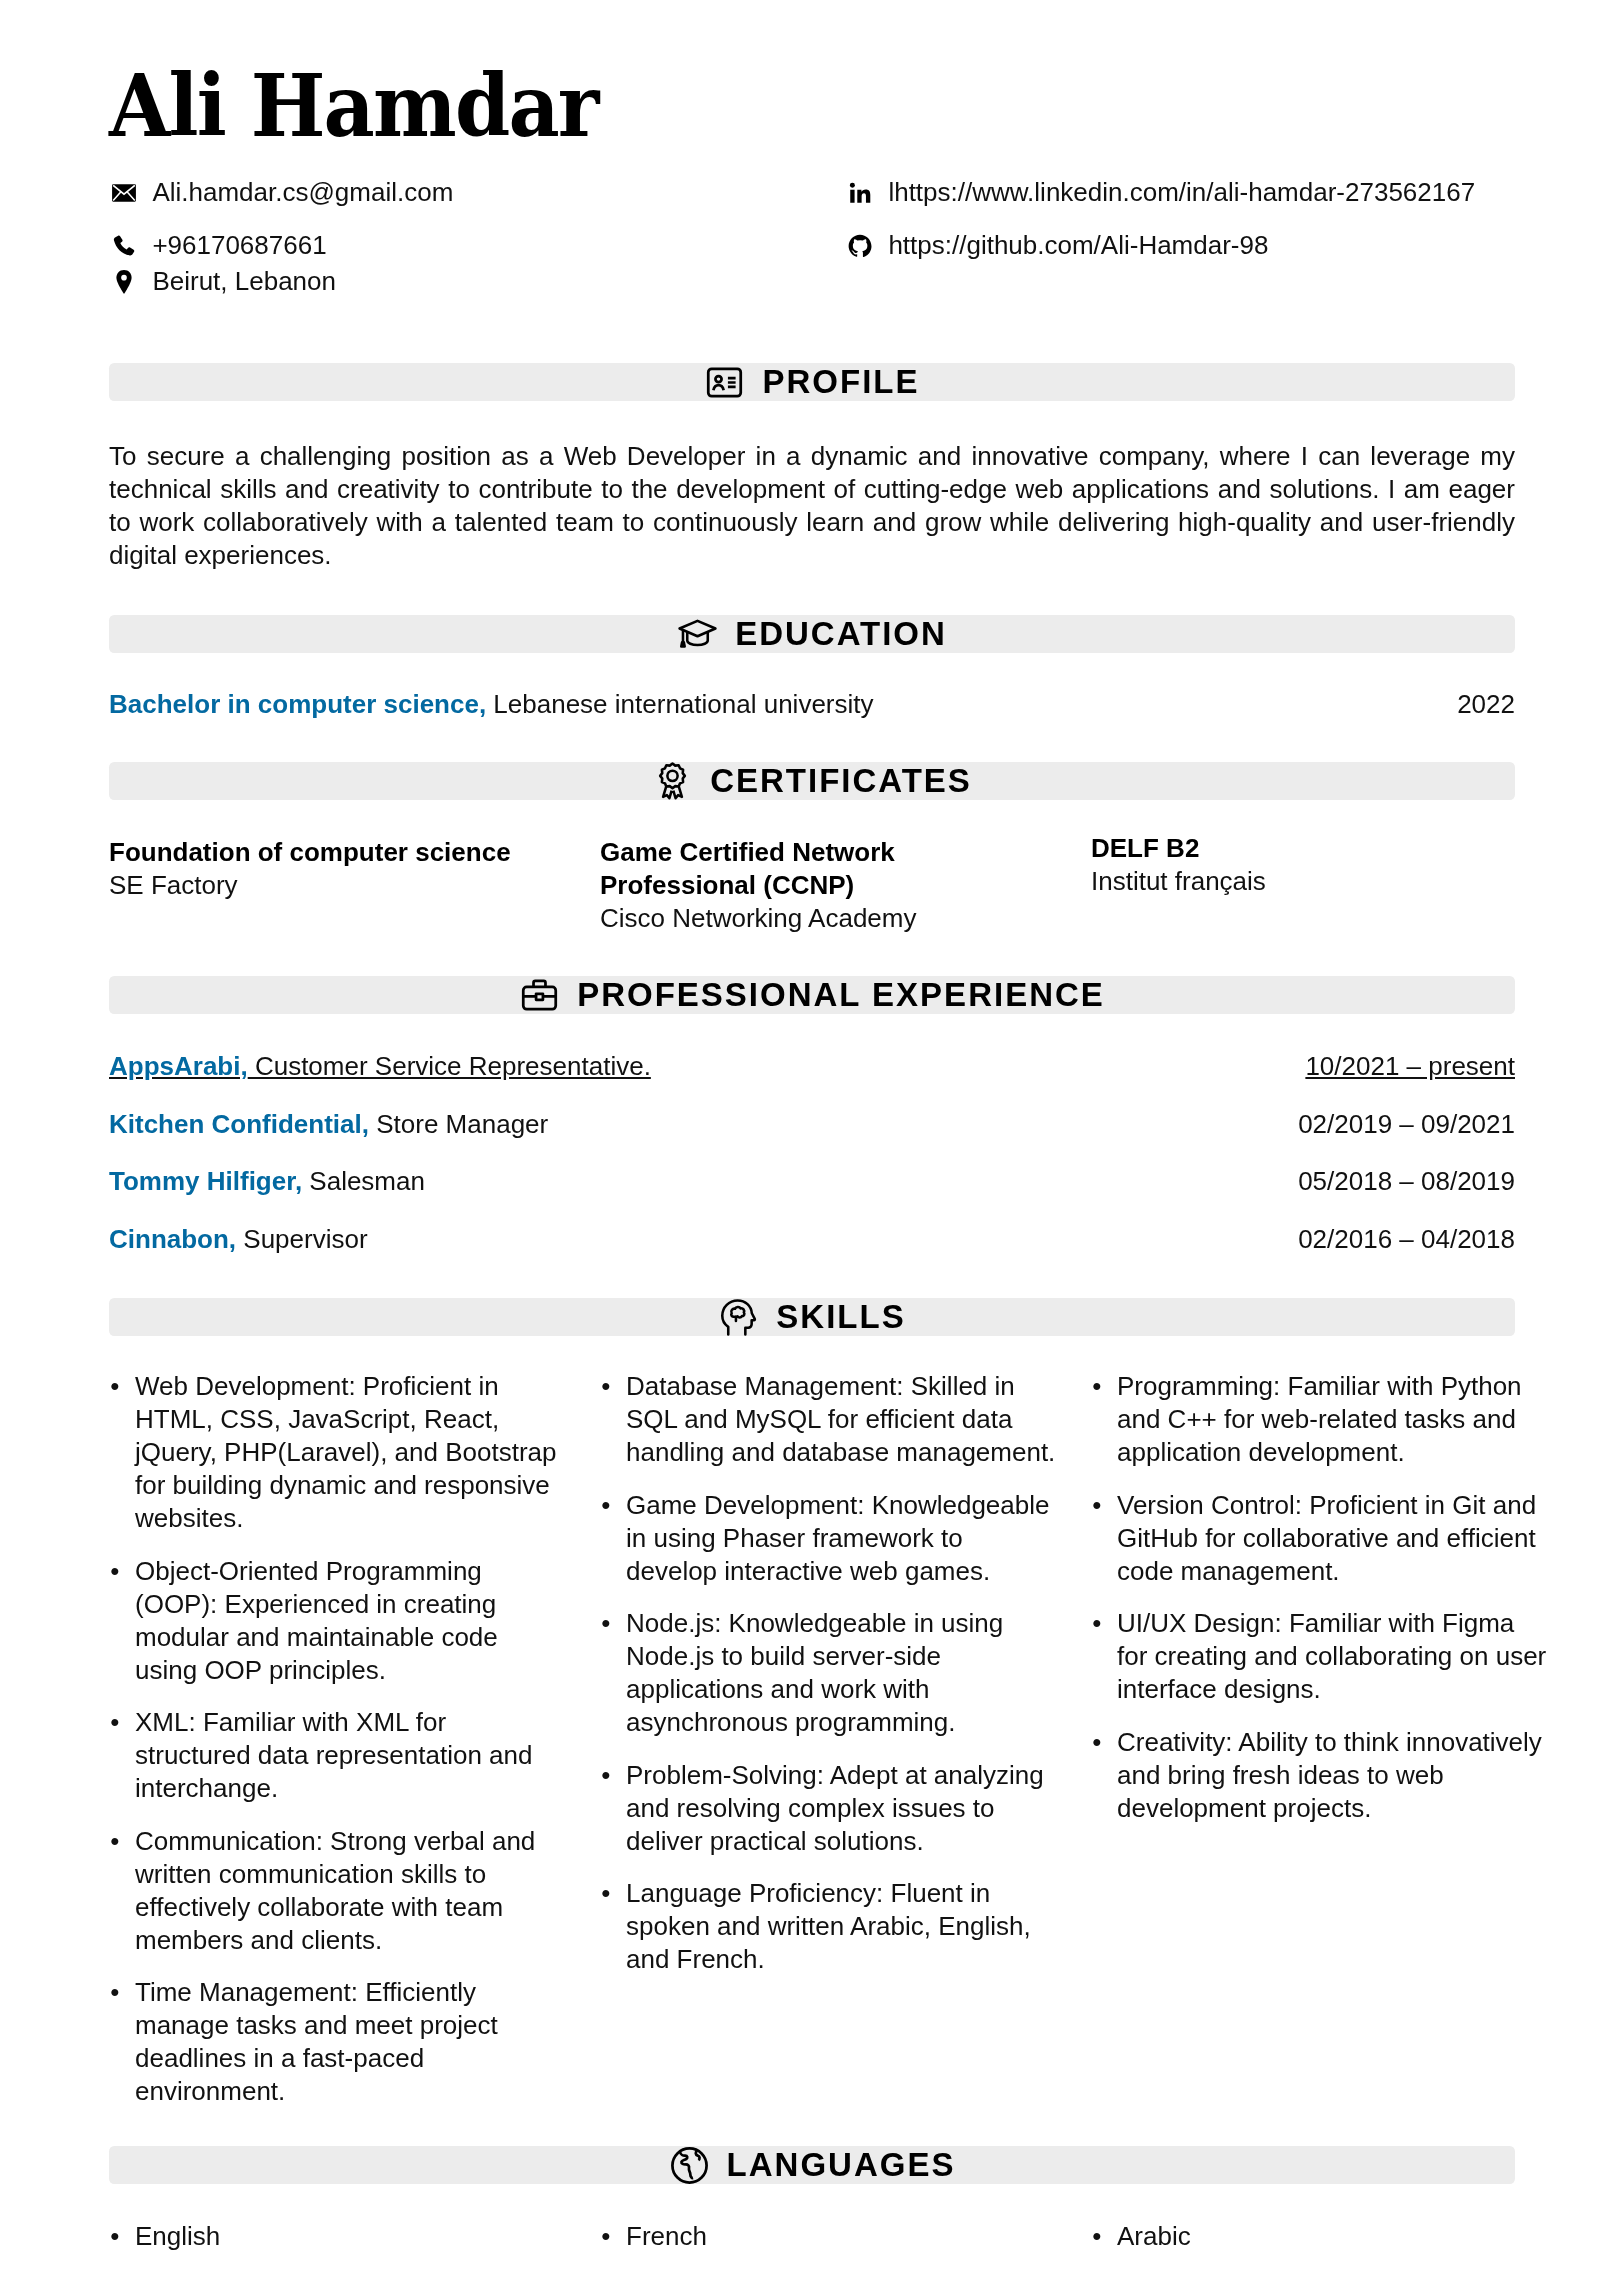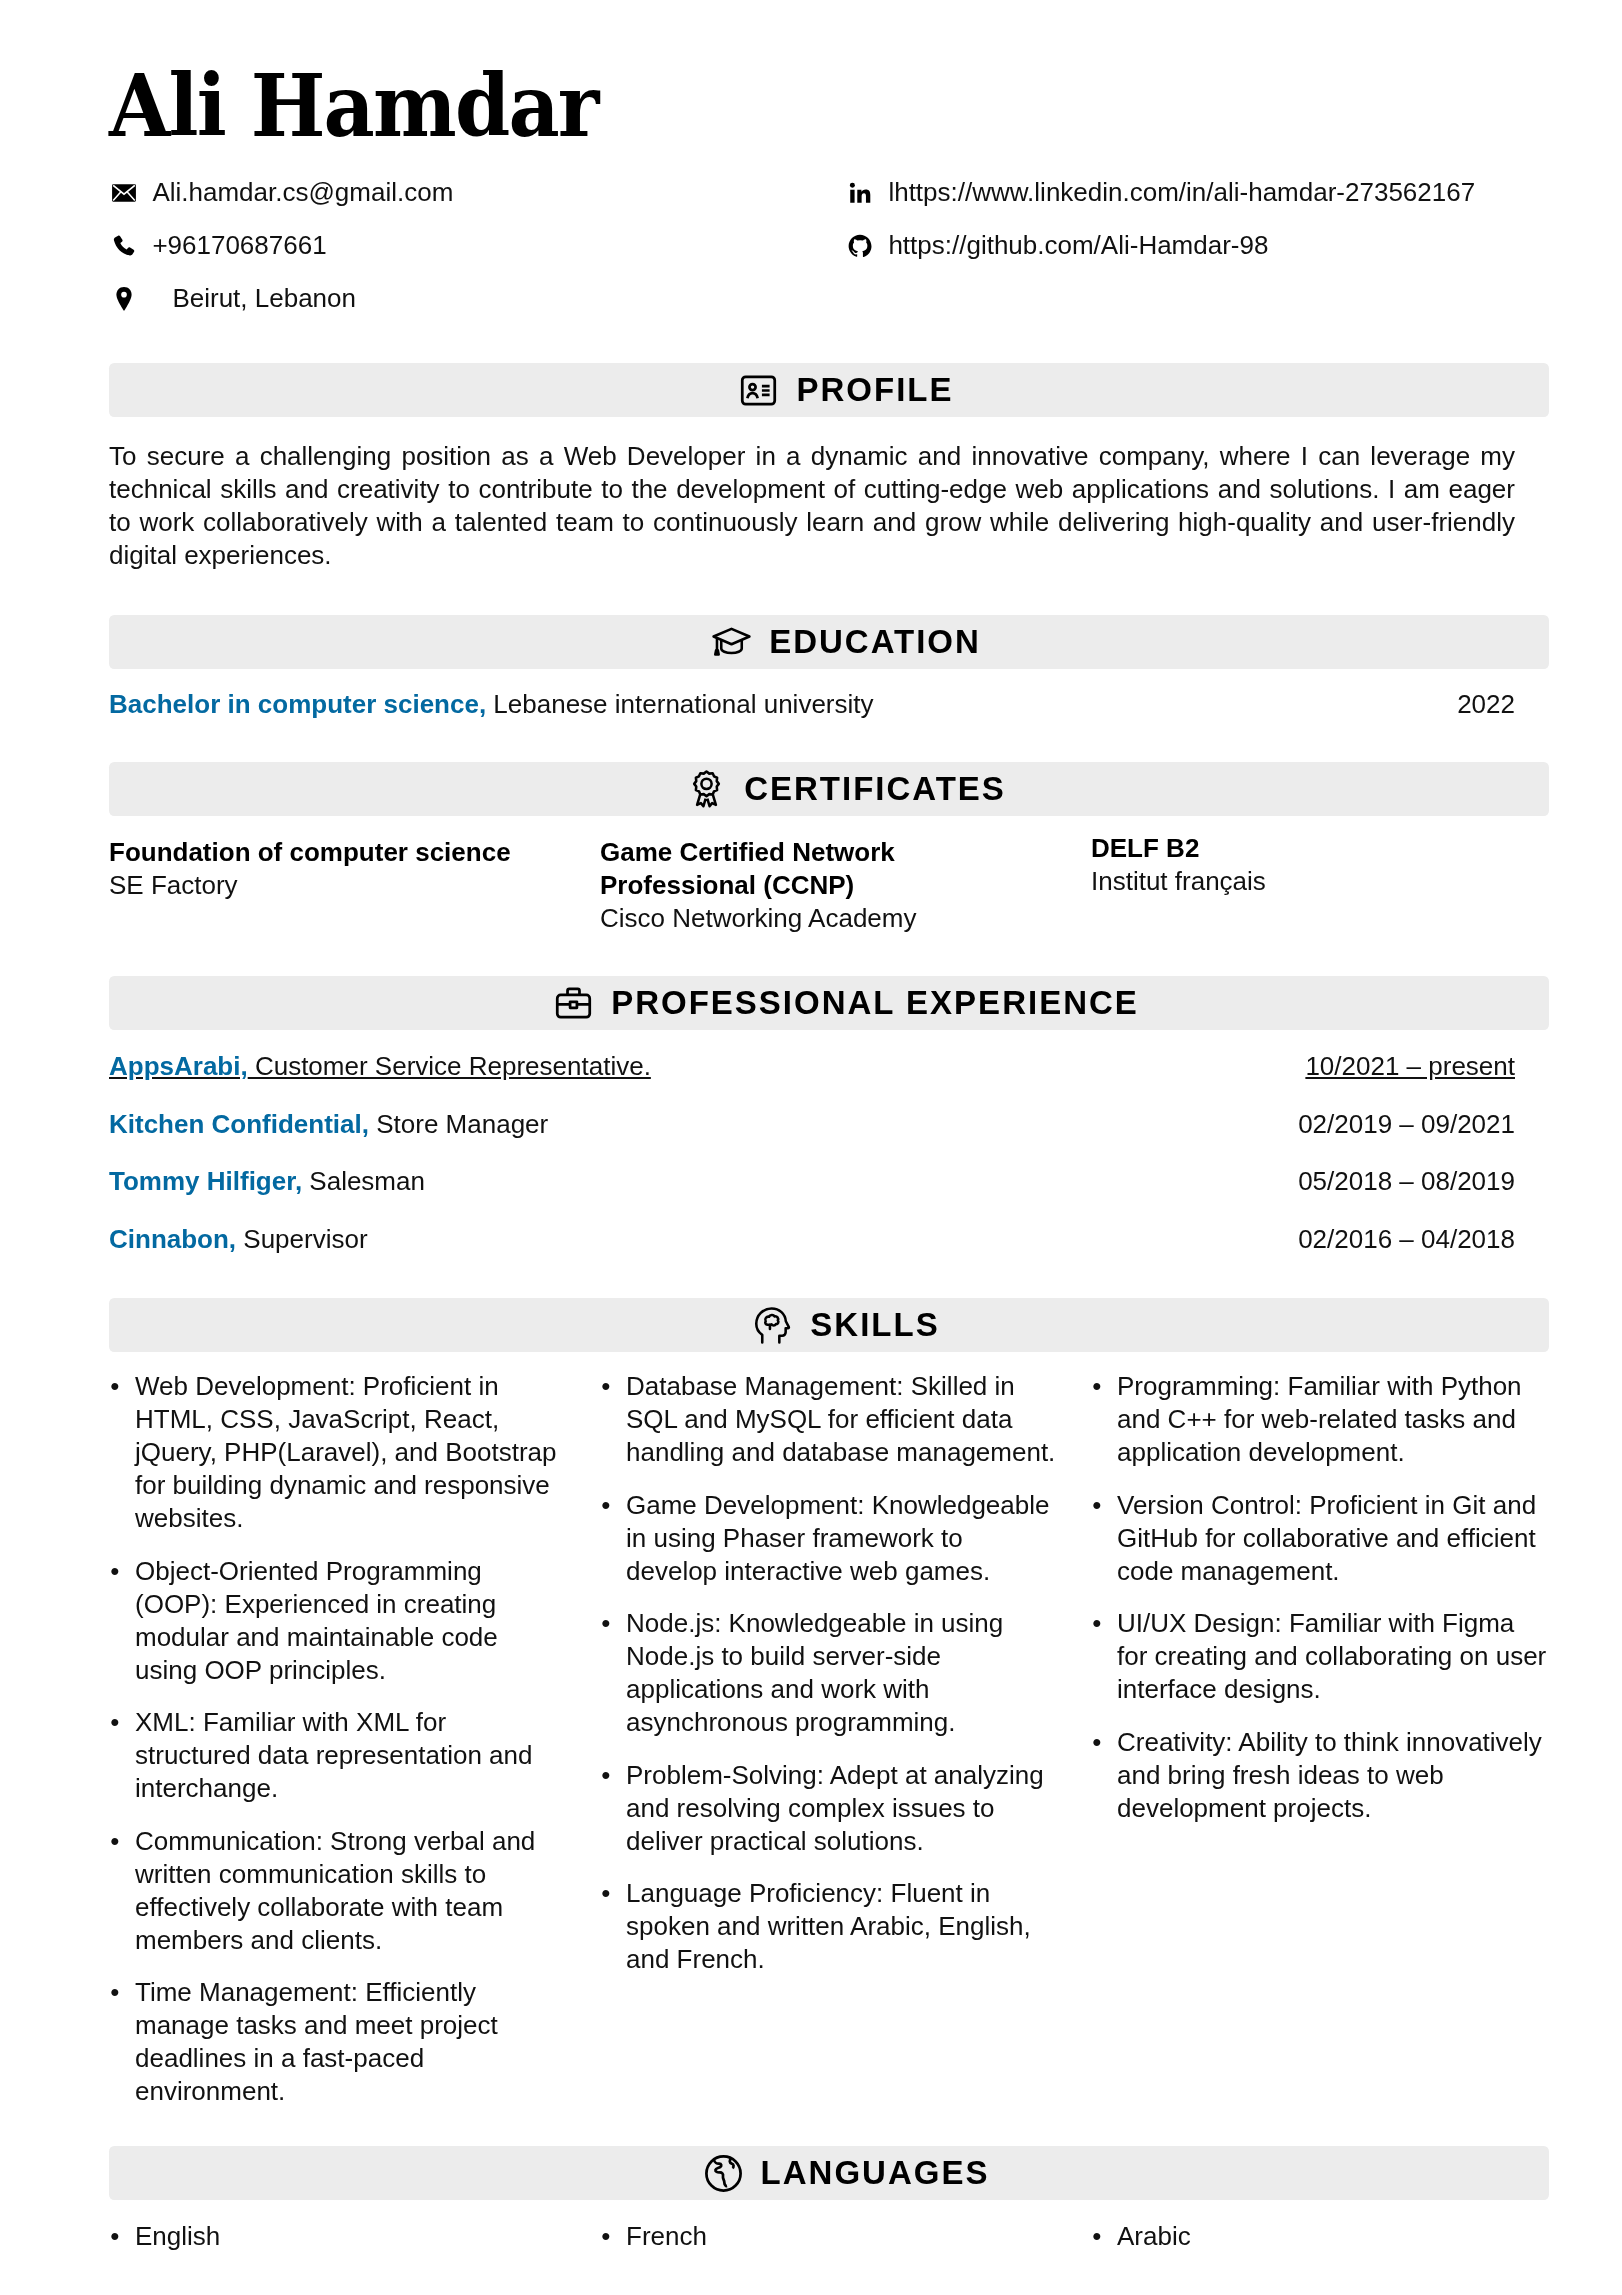--- a/index.html
+++ b/index.html
@@ -15,23 +15,23 @@
     font-weight: bold; font-size: 86px; letter-spacing: -2px;
     line-height: 1; color: #000; transform: scaleX(0.92); transform-origin: left top;
   }
   .contact {
     position: absolute; display: flex; align-items: center;
     font-size: 26px; line-height: 31px; color: #111;
   }
   .contact .ico { width: 29px; height: 29px; margin-right: 14.4px; display: inline-flex; align-items: center; justify-content: center; }
   .contact .ico svg { width: 26px; height: 26px; }
   .section-bar {
-    position: absolute; left: 0; width: 1406px; height: 54px;
+    position: absolute; left: 0; width: 1406px; height: 38px;
     background: #ececec; border-radius: 5.2px;
-    display: flex; align-items: center; justify-content: center; padding-left: 34px;
+    display: flex; align-items: center; justify-content: center;
   }
   .section-bar .sico { width: 41px; height: 41px; margin-right: 17px; display: inline-flex; }
   .section-bar .sico svg { width: 41px; height: 41px; }
   .section-bar .stitle {
     font-weight: bold; font-size: 33px; letter-spacing: 2px; color: #000;
   }
   .profile-text {
     position: absolute; left: 0; top: 440px; width: 1406px;
     font-size: 26px; line-height: 33px; text-align: justify; color: #111;
   }
@@ -71,21 +71,21 @@
 
   <div class="contact" style="left:0; top:230px;text-align:center;">
     <span class="ico">
       <svg viewBox="0 0 24 24">
           <path d="M6.6 2.5c.6-.4 1.4-.2 1.8.4l2.1 3.3c.4.6.2 1.4-.3 1.8L8.6 9.3c1.1 2.5 3.3 4.8 5.9 6l1.3-1.6c.4-.6 1.2-.7 1.8-.3l3.3 2.1c.6.4.8 1.2.4 1.8l-1.5 2.4c-.5.8-1.5 1.2-2.4 1C9.5 19 4.6 13.9 2.7 6.6c-.2-.9.2-1.9 1-2.4z" fill="#000"></path>
         </svg>
     </span>
     <span>+96170687661</span>
   </div>
 
-  <div class="contact" style="left:0; top:283px;gap:20px;">
+  <div class="contact" style="left:0; top:266px;">
     <span class="ico">
       <svg viewBox="0 0 24 24">
           <path d="M12 1C7.6 1 5 4.3 5 8c0 4.8 7 15 7 15s7-10.2 7-15c0-3.7-2.6-7-7-7z" fill="#000"></path>
           <circle cx="12" cy="8" r="2.6" fill="#fff"></circle>
         </svg>
     </span>
     <span>Beirut, Lebanon</span>
   </div>
 
   <div class="contact" style="left:736px; top:177px;">

